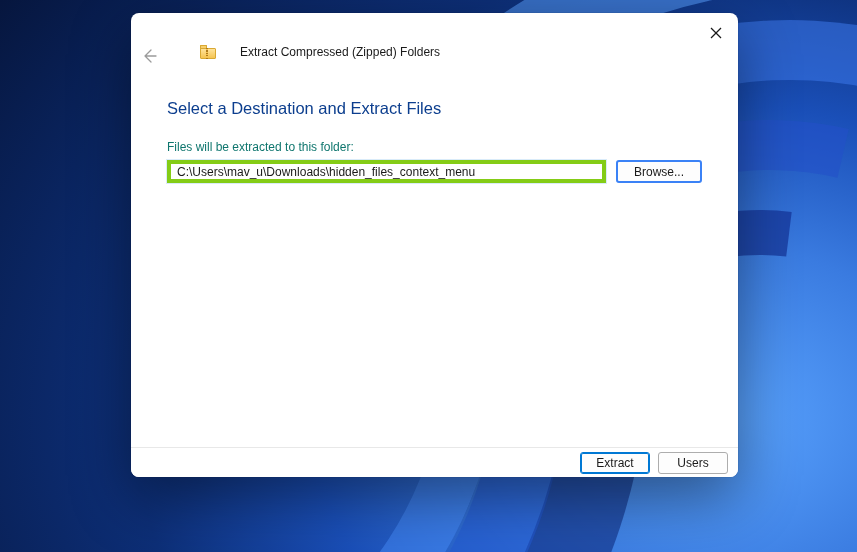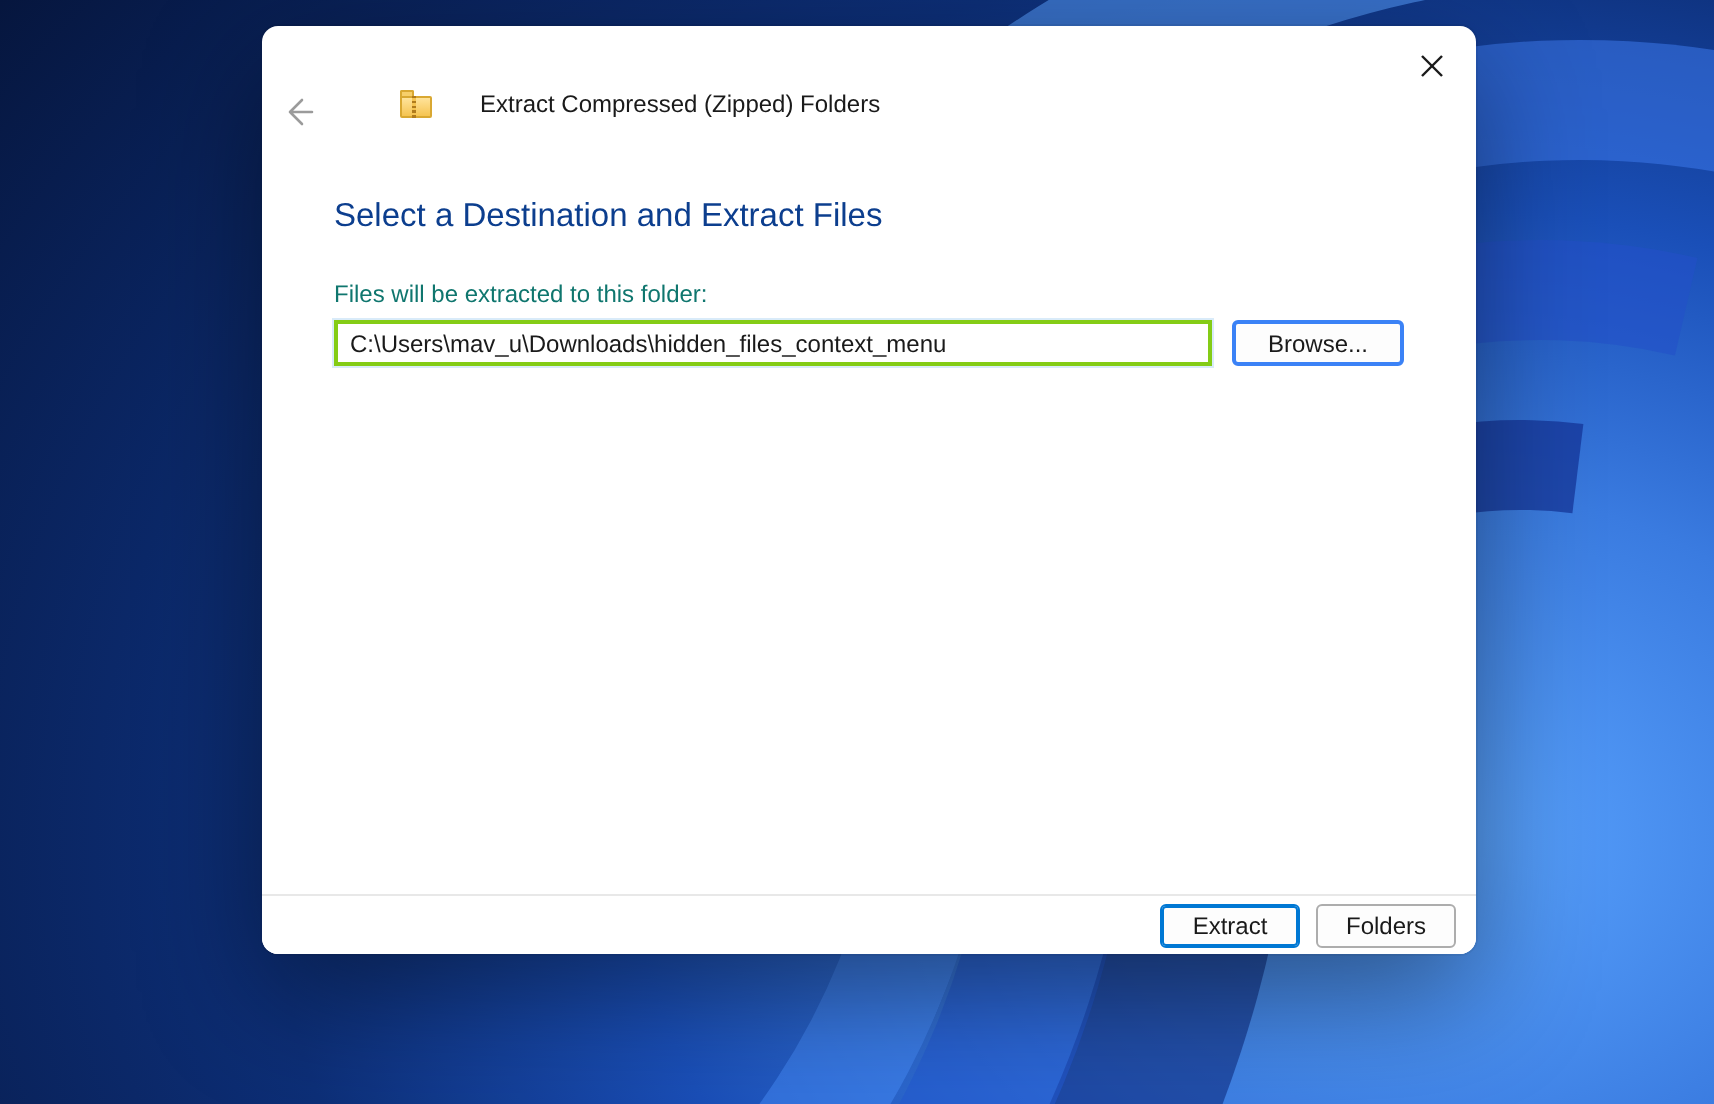--- a/index.html
+++ b/index.html
@@ -133,21 +133,21 @@
     }
     .path-row {
       display: flex;
       gap: 10px;
       align-items: center;
       margin-bottom: 26px;
     }
     .path-input {
       flex: 1;
       height: 23px;
-      border: 2px solid #84cc16;
+      border: 4px solid #84cc16;
       background: #fff;
       padding: 0 6px;
       font-size: 12px;
       font-family: inherit;
       color: #1a1a1a;
       outline: none;
       box-shadow: 0 0 0 1px rgba(0,120,212,0.15);
     }
     .browse-btn {
       height: 23px;
@@ -252,16 +252,16 @@
     <div class="heading">Select a Destination and Extract Files</div>
     <div class="label-row">Files will be extracted to this folder:</div>
     <div class="path-row">
       <input class="path-input" type="text" value="C:\Users\mav_u\Downloads\hidden_files_context_menu" style="">
       <button class="browse-btn">Browse...</button>
     </div>
   </div>
 
   <div class="footer">
     <button class="footer-btn primary">Extract</button>
-    <button class="footer-btn">Folders</button>
+    <button class="footer-btn">Users</button>
   </div>
 
 </div>
 
 </body></html>

